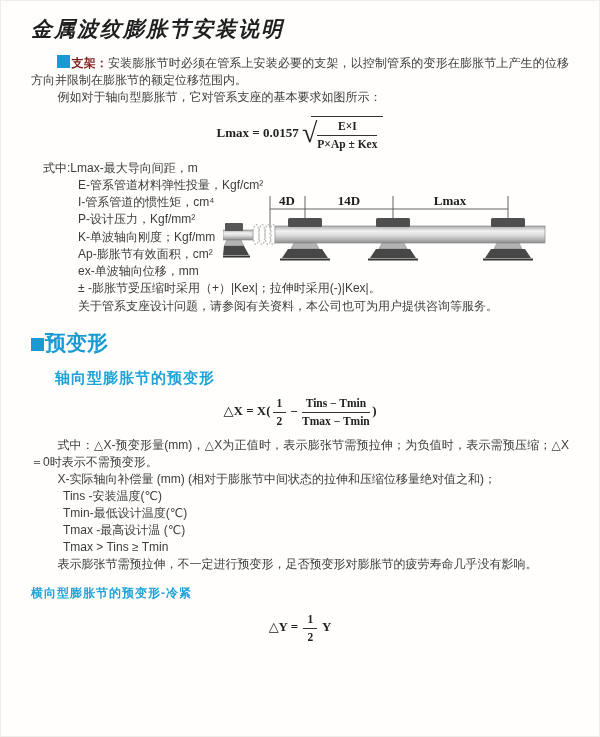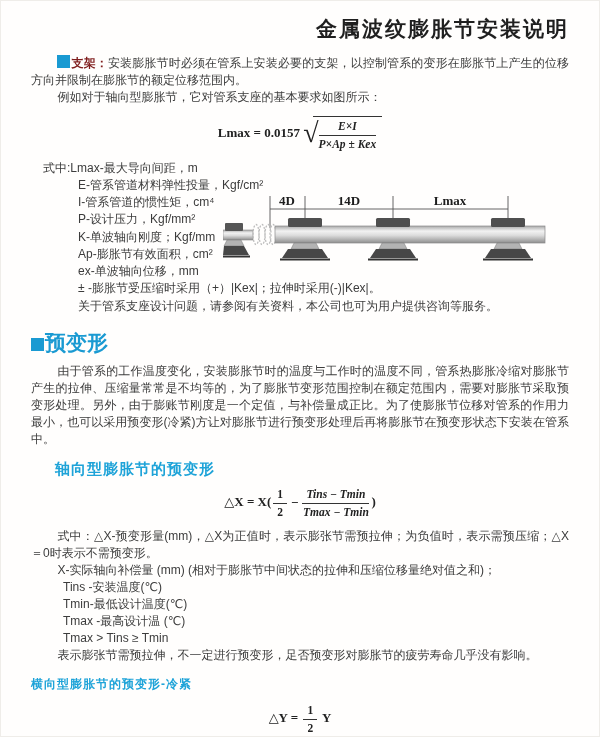--- a/index.html
+++ b/index.html
@@ -9,42 +9,42 @@
     box-sizing:border-box;
     padding:12px 30px 0 30px;
     background:#fffefd;
     border:1px solid #efede9;
     font-family:"Liberation Sans","DejaVu Sans",sans-serif;
     color:#3c3c3c;
     overflow:hidden;
   }
   .title{
     font-size:21px;font-weight:bold;color:#1f1f1f;
-    text-align:right;margin:2px 0 12px 0;letter-spacing:2px;
+    text-align:left;margin:2px 0 12px 0;letter-spacing:2px;font-style:italic;
   }
   p{margin:0;}
   .body-text{font-size:12px;line-height:17px;text-align:justify;}
   .indent{text-indent:2.2em;}
   .sec-inline{color:#7f1d1d;font-size:12px;font-weight:bold;white-space:nowrap;}
   .sq{display:inline-block;width:13px;height:13px;background:#1a9ad2;margin-right:1px;vertical-align:-1px;}
   .sec-head{color:#1a9ad2;font-size:21px;font-weight:bold;margin:14px 0 6px 0;}
   .sub-head{color:#1ea3d8;font-size:15px;font-weight:bold;margin:12px 0 6px 24px;letter-spacing:1px;}
   .sub-head.flush{margin-left:0;font-size:12px;}
 
   .formula{
     font-family:"Liberation Serif","DejaVu Serif",serif;
     font-weight:bold;color:#222;font-size:13px;
     text-align:center;
   }
   .f1{margin:10px 0 8px 0;}
   .f2{margin:8px 0 8px 0;}
   .f3{margin:10px 0 10px 0;}
   .radical{font-size:28px;font-weight:normal;vertical-align:middle;margin-right:-6px;position:relative;top:-1px;}
   .radicand{display:inline-block;border-top:1.4px solid #333;vertical-align:middle;padding:2px 4px 0 4px;}
-  .frac{display:inline-block;vertical-align:middle;text-align:center;font-style:italic;font-size:11.5px;line-height:1.3;padding:0 2px;}
+  .frac{display:inline-block;vertical-align:middle;text-align:center;font-size:11.5px;line-height:1.3;padding:0 2px;}
   .frac .fn{display:block;border-bottom:1px solid #333;padding:0 4px 1px 4px;}
   .frac .fd{display:block;padding-top:1px;}
   .frac.up{font-style:normal;}
   .fop{vertical-align:middle;padding:0 2px;}
 
   .mid{position:relative;}
   .defs{font-size:12px;line-height:17.2px;white-space:nowrap;}
   .defs .d0{margin-left:12px;}
   .defs .di{margin-left:47px;}
   .diagram{position:absolute;right:-4px;top:26px;}
@@ -136,21 +136,20 @@
         <rect x="268" y="32" width="34" height="9" rx="1.5" fill="#4f4f4f"></rect>
         <path d="M274,57 L296,57 L299,63 L271,63 Z" fill="#b3b3b3" stroke="#777" stroke-width="0.5"></path>
         <path d="M268,63 L302,63 L308,72 L262,72 Z" fill="#474747"></path>
         <line x1="260" y1="73.5" x2="310" y2="73.5" stroke="#333" stroke-width="2"></line>
       </g>
     </svg>
   </div>
 
   <div class="sec-head"><span class="sq"></span><span>预变形</span></div>
 
-  <p class="body-text indent">由于管系的工作温度变化，安装膨胀节时的温度与工作时的温度不同，管系热膨胀冷缩对膨胀节产生的拉伸、压缩量常常是不均等的，为了膨胀节变形范围控制在额定范围内，需要对膨胀节采取预变形处理。另外，由于膨账节刚度是一个定值，与补偿量成正比。为了使膨胀节位移对管系的作用力最小，也可以采用预变形(冷紧)方让对膨胀节进行预变形处理后再将膨胀节在预变形状态下安装在管系中。</p>
 
   <div class="sub-head">轴向型膨胀节的预变形</div>
 
   <div class="formula f2">
     <span>△X = X(</span><span class="frac up"><span class="fn">1</span><span class="fd">2</span></span><span class="fop">−</span><span class="frac"><span class="fn">Tins − Tmin</span><span class="fd">Tmax − Tmin</span></span><span>)</span>
   </div>
 
   <p class="body-text indent">式中：△X-预变形量(mm)，△X为正值时，表示膨张节需预拉伸；为负值时，表示需预压缩；△X＝0时表示不需预变形。</p>
   <p class="body-text indent">X-实际轴向补偿量 (mm) (相对于膨胀节中间状态的拉伸和压缩位移量绝对值之和)；</p>
 

